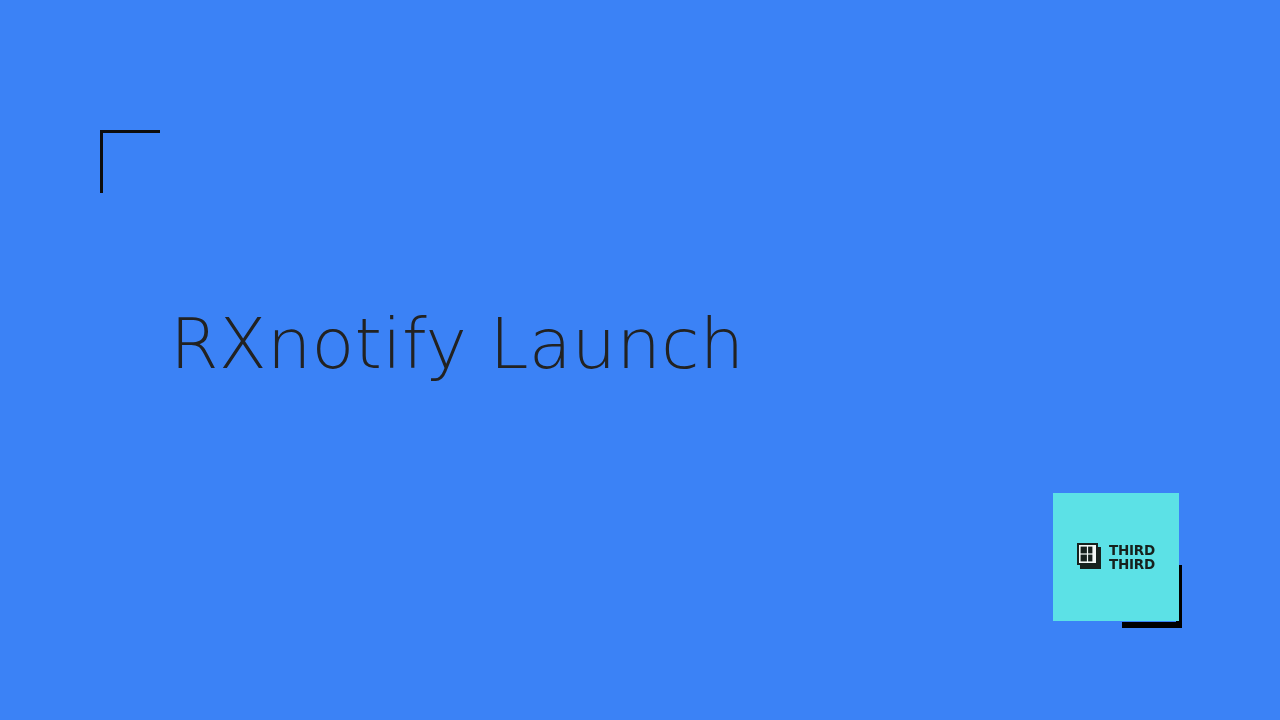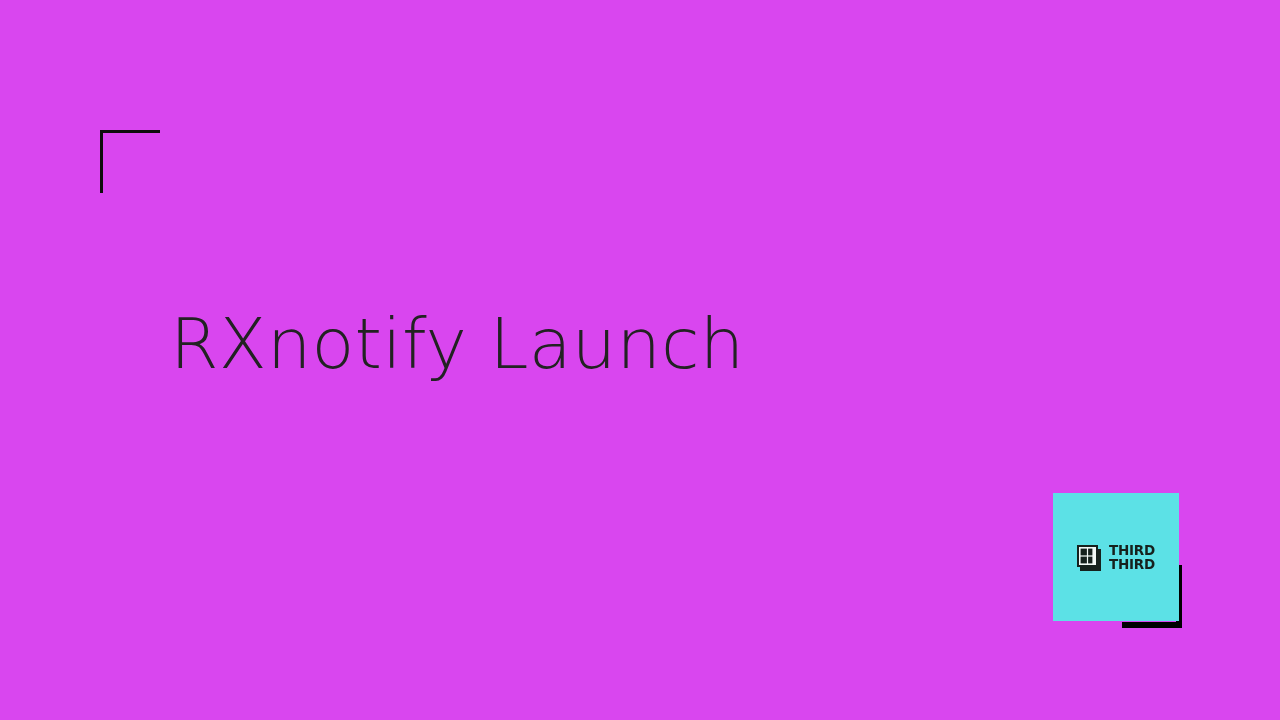--- a/index.html
+++ b/index.html
@@ -10,21 +10,21 @@
     width: 1280px;
     height: 720px;
     background: #ffffff;
     font-family: "DejaVu Sans", sans-serif;
     overflow: hidden;
   }
   .slide {
     position: relative;
     width: 1280px;
     height: 720px;
-    background: #d946ef;
+    background: #3b82f6;
   }
 
   
   .corner-tl {
     position: absolute;
     left: 100px;
     top: 130px;
     width: 60px;
     height: 63px;
     border-top: 3px solid #0d0d0d;
@@ -70,21 +70,21 @@
     top: 0px;
     width: 126px;
     height: 128px;
     background: #5ce1e6;
     display: flex;
     align-items: center;
     justify-content: center;
   }
   .logo-inner {
     display: flex;
-    align-items: flex-end;
+    align-items: flex-start;
     gap: 6px;
   }
   .logo-mark {
     position: relative;
     width: 26px;
     height: 27px;
     flex: none;
   }
   .logo-mark svg {
     display: block;

